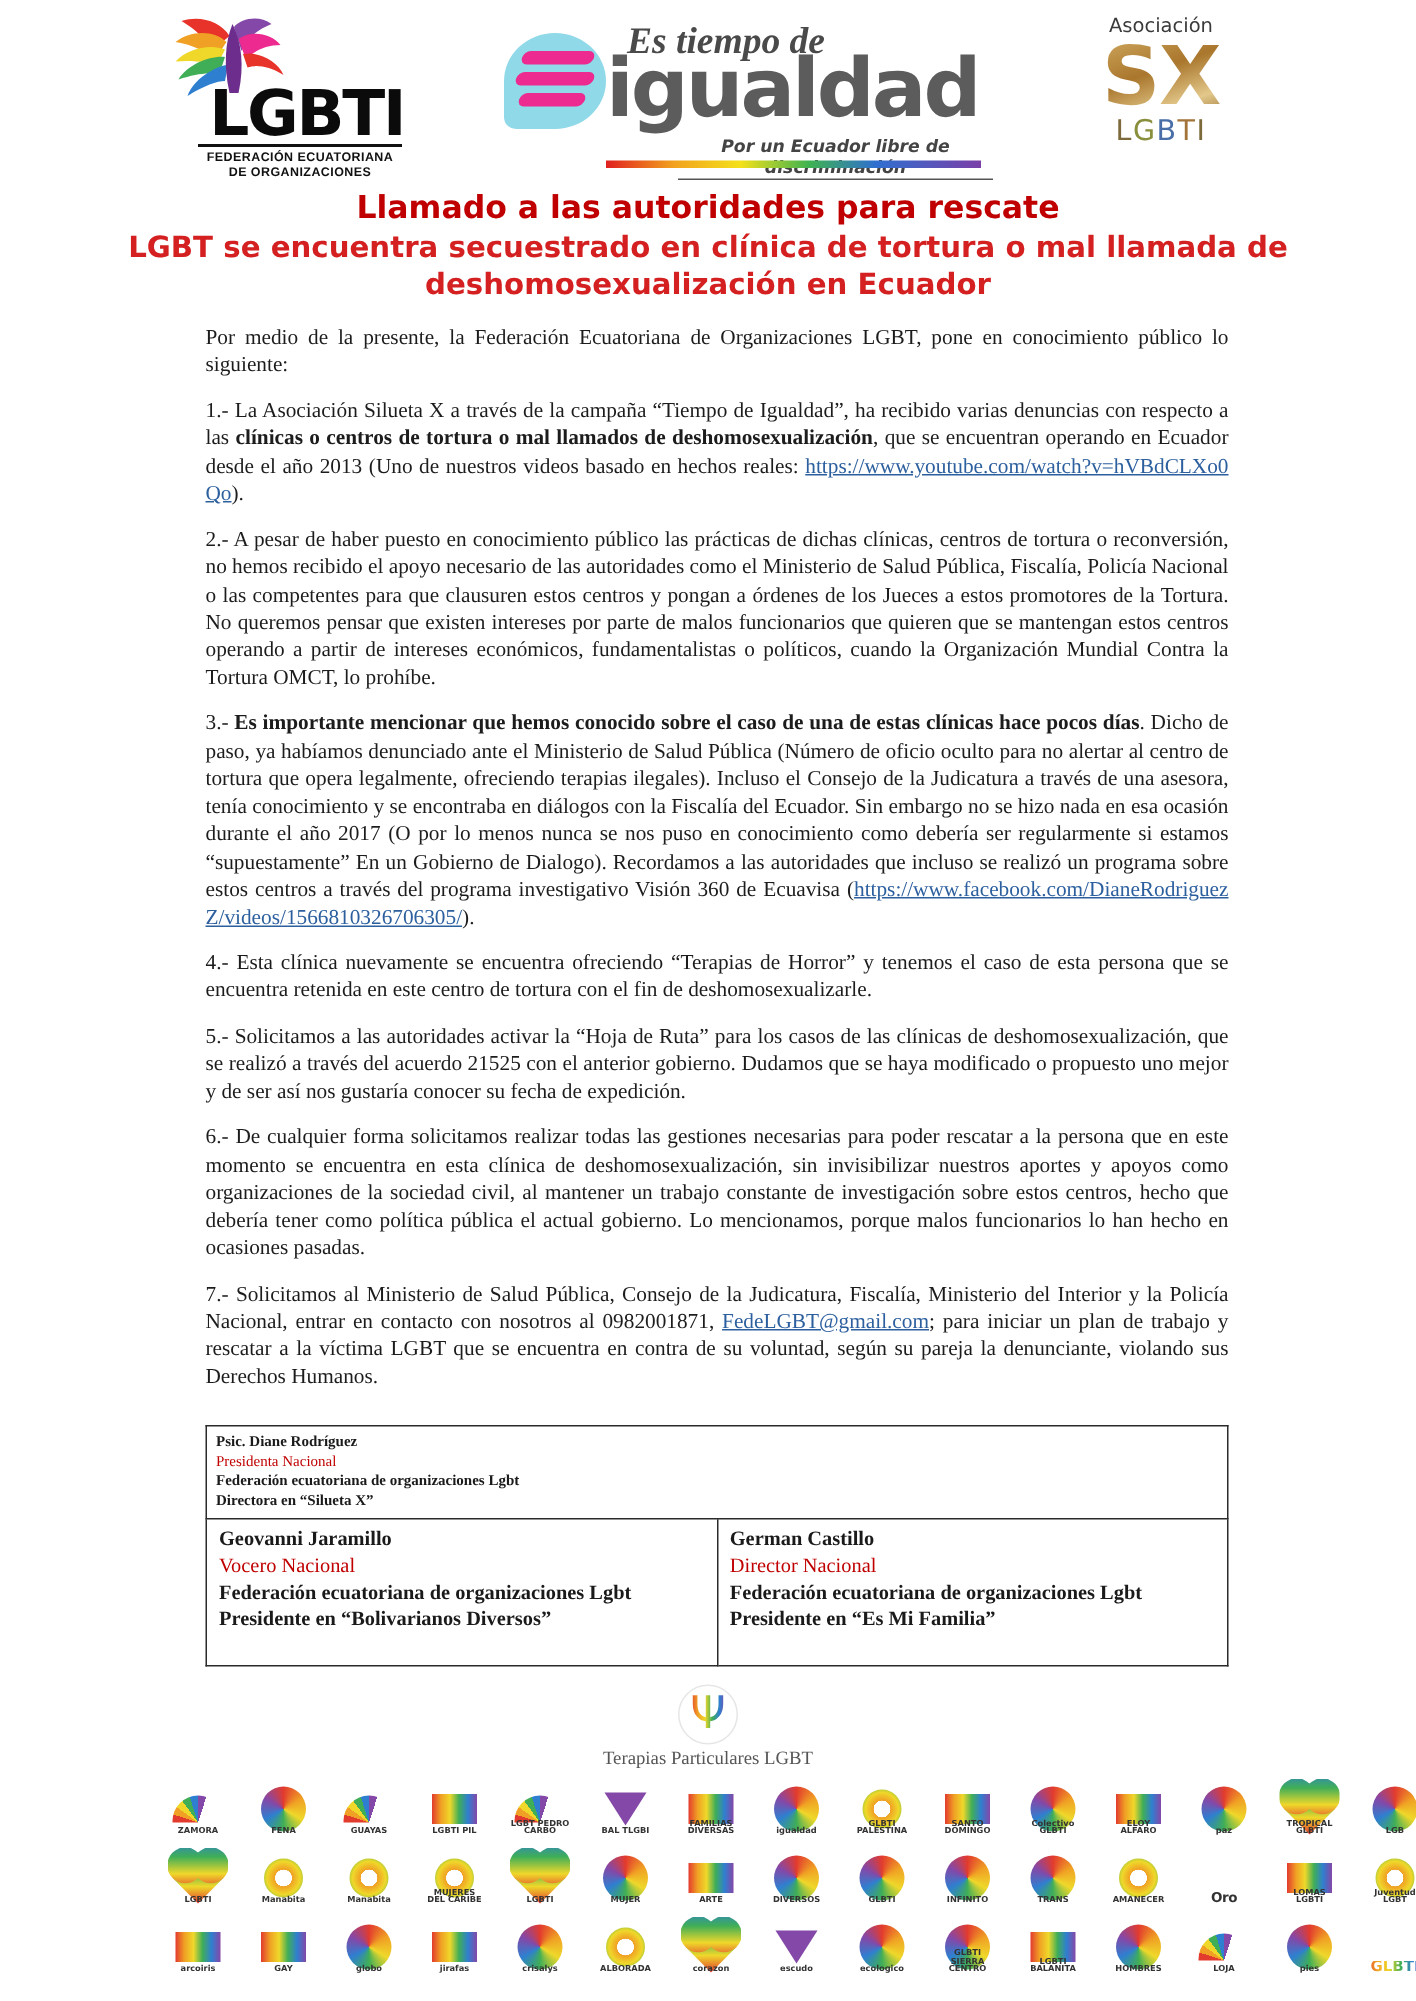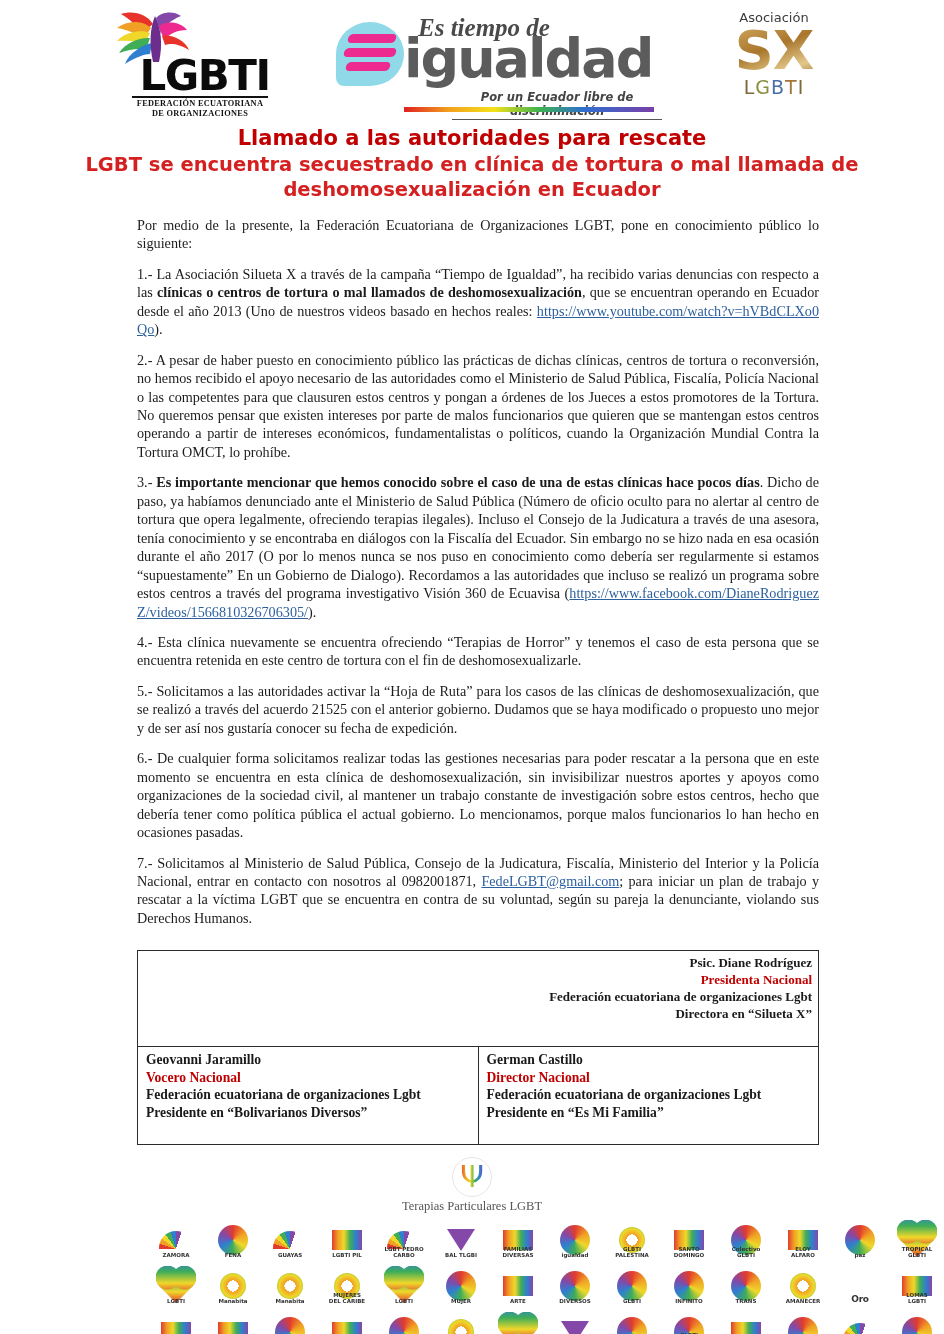--- a/index.html
+++ b/index.html
@@ -35,21 +35,21 @@
   .fed-word {
     font-family: "DejaVu Sans", sans-serif;
     font-weight: bold;
     font-size: 42px;
     letter-spacing: -1.5px;
     color: #0b0b0b;
     margin: 44px 0 0 24px;
     line-height: 0.95;
   }
   .fed-sub {
-    font-family: Liberation Serif, serif;
+    font-family: Liberation Sans, sans-serif;
     font-weight: bold;
     font-size: 8.3px;
     letter-spacing: 0.3px;
     color: #111;
     margin-left: 27px;
     line-height: 1.25;
     border-top: 2px solid #111;
     padding-top: 1px;
     width: 136px;
   }
@@ -146,35 +146,35 @@
   table.sig {
     width: 100%;
     border-collapse: collapse;
     font-family: "Liberation Serif", serif;
   }
   table.sig td {
     border: 1.2px solid #2b2b2b;
     vertical-align: top;
   }
   .sig-head {
-    text-align: right;
-    padding: 4px 6px 23px 6px;
-    font-size: 13px;
+    text-align: left;
+    padding: 4px 6px 5px 6px;
+    font-size: 10px;
     line-height: 1.30;
     font-weight: bold;
   }
   .sig-head .name { font-weight: bold; }
   .sig-cell {
     padding: 4px 8px 22px 8px;
     font-size: 13.6px;
     line-height: 1.30;
     width: 50%;
   }
   .sig-cell .nm { font-weight: bold; }
-  .red { color: #c00000; font-weight: bold; }
+  .red { color: #c00000; font-weight: normal; }
 
   
   .footer {
     margin-top: 12px;
     text-align: center;
     position: relative;
   }
   .psi-badge {
     width: 40px; height: 40px; border-radius: 50%;
     border: 1px solid #e6e6e6; margin: 0 auto;
@@ -194,21 +194,20 @@
 
   .logo-grid {
     margin-top: 4px;
     padding: 0 112px;
     display: grid;
     grid-template-columns: repeat(17, 1fr);
     grid-auto-rows: 44px;
     gap: 2px 17px;
     align-items: center;
     justify-items: center;
-    margin-left: 44px;
   }
   .mini {
     width: 40px; height: 40px;
     display: flex; align-items: center; justify-content: center;
     position: relative;
     font-family: "DejaVu Sans", sans-serif;
     font-weight: bold;
     font-size: 6px;
     text-align: center;
     color: #2b2b2b;

